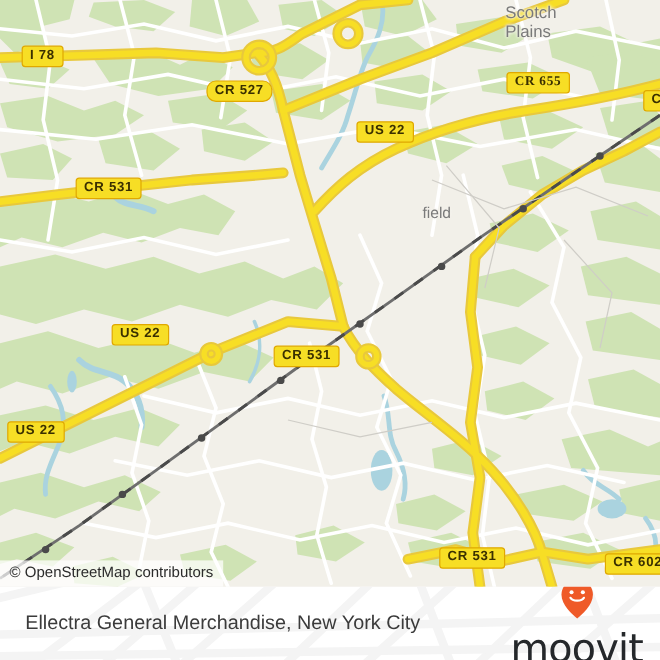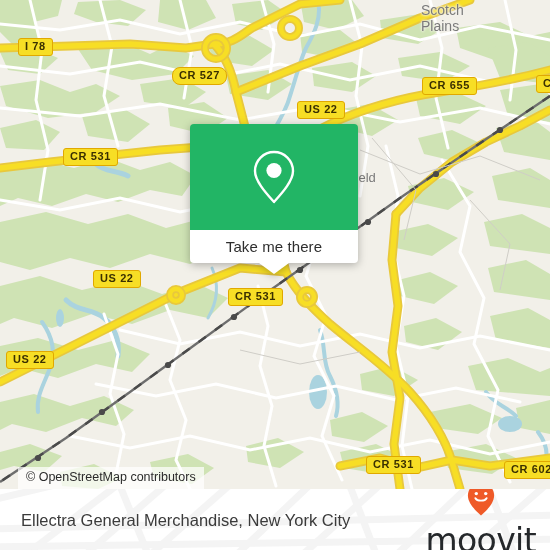--- a/index.html
+++ b/index.html
@@ -119,21 +119,20 @@
     position: absolute;
     left: 0;
     bottom: 0;
     background: rgba(255,255,255,0.72);
     padding: 3px 8px 4px 8px;
     font-size: 12.5px;
     color: #2b2b2b;
     line-height: 15px;
     white-space: nowrap;
     font-family: "Liberation Sans", "DejaVu Sans", sans-serif;
-    margin-left: 18px;
   }
 
   
   #footer {
     position: absolute;
     left: 0;
     top: 489px;
     width: 550px;
     height: 61px;
     background: #ffffff;
@@ -356,40 +355,28 @@
         <path d="M240,350 L300,364 L360,352"></path>
       </g>
     </svg>
 
     <div class="place-label" style="left: 421px; top: 2px; width: 70px;">Scotch
 Plains</div>
       <div class="place-label" style="left: 352px; top: 170px; width: 46px; text-align: left; font-size: 13px;">field</div>
       <div class="shield" style="left: 18px; top: 38px;">I 78</div>
       <div class="shield" style="left: 172px; top: 67px; border-radius: 8px;">CR 527</div>
       <div class="shield" style="left: 297px; top: 101px;">US 22</div>
-      <div class="shield" style="left: 422px; top: 77px;">CR 655</div>
+      <div class="shield" style="left: 422px; top: 60px; font-family: Liberation Serif, serif;">CR 655</div>
       <div class="shield" style="left: 536px; top: 75px;">CR</div>
       <div class="shield" style="left: 63px; top: 148px;">CR 531</div>
       <div class="shield" style="left: 93px; top: 270px;">US 22</div>
       <div class="shield" style="left: 228px; top: 288px;">CR 531</div>
       <div class="shield" style="left: 6px; top: 351px;">US 22</div>
       <div class="shield" style="left: 366px; top: 456px;">CR 531</div>
       <div class="shield" style="left: 504px; top: 461px;">CR 602</div>
-      <div id="callout">
-      <div id="callout-top">
-        <svg id="pin-icon" viewBox="0 0 44 54">
-          <path d="M22 2 C11.5 2 3 10.5 3 21 C3 31 14 43 22 52 C30 43 41 31 41 21 C41 10.5 32.5 2 22 2 Z" fill="none" stroke="#ffffff" stroke-width="2.4" stroke-linejoin="round"></path>
-          <circle cx="22" cy="20.5" r="7.6" fill="#ffffff"></circle>
-        </svg>
-      </div>
-      <div id="callout-bottom">
-        <span id="callout-label">Take me there</span>
-        <div id="callout-tail"></div>
-      </div>
-    </div>
 
     <div id="attribution">© OpenStreetMap contributors</div>
   </div>
 
   <div id="footer">
     <svg id="footer-pattern" viewBox="0 0 550 61" preserveAspectRatio="none" aria-hidden="true">
       <rect x="0" y="0" width="550" height="61" fill="#ffffff"></rect>
       <g stroke="#f4f4f4" stroke-width="7" fill="none">
         <path d="M-20,14 L80,-10"></path>
         <path d="M20,70 L120,-6"></path>

